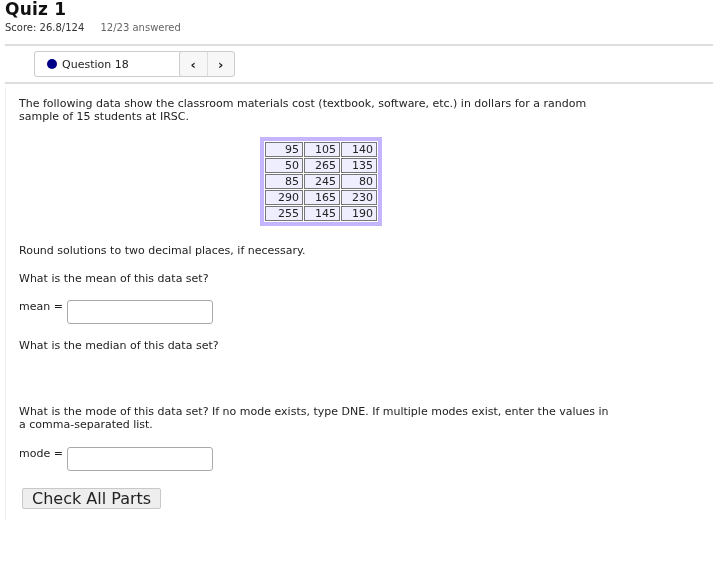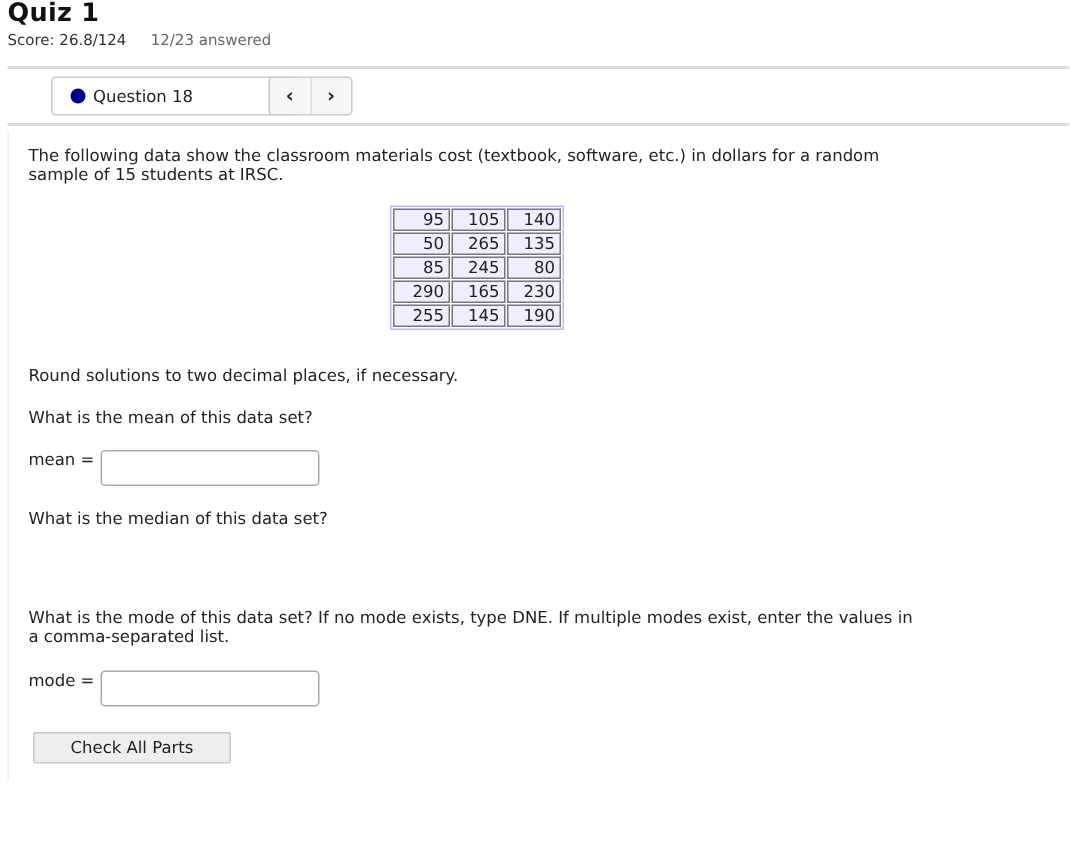--- a/index.html
+++ b/index.html
@@ -123,21 +123,21 @@
       color: #222222;
     }
     .intro { top: 9px; width: 580px; }
 
     table.data-table {
       position: absolute;
       left: 254px;
       top: 49px;
       border-collapse: separate;
       border-spacing: 1px;
-      border: 1px solid #c4b5fd;
+      border: 4px solid #c4b5fd;
       background: #ffffff;
       font-size: 11px;
     }
     table.data-table td {
       background: #eeeeff;
       border: 1px solid #777777;
       width: 30px;
       height: 13px;
       padding: 0 3px;
       text-align: right;
@@ -175,25 +175,25 @@
     .row-median { top: 279px; }
     .row-median input { width: 147px; }
     .row-mode { top: 359px; }
     .row-mode input { width: 146px; }
 
     .check-btn {
       position: absolute;
       left: 16px;
       top: 400px;
       height: 21px;
-      padding: 0 24px;
+      padding: 0 9px;
       border: 1px solid #c8c8c8;
       border-radius: 2px;
       background: #eeeeee;
-      font-size: 11px;
+      font-size: 16px;
       color: #222222;
       font-family: "DejaVu Sans", sans-serif;
       cursor: pointer;
     }
   </style>
 </head>
 <body>
 
 <div class="page">
 

